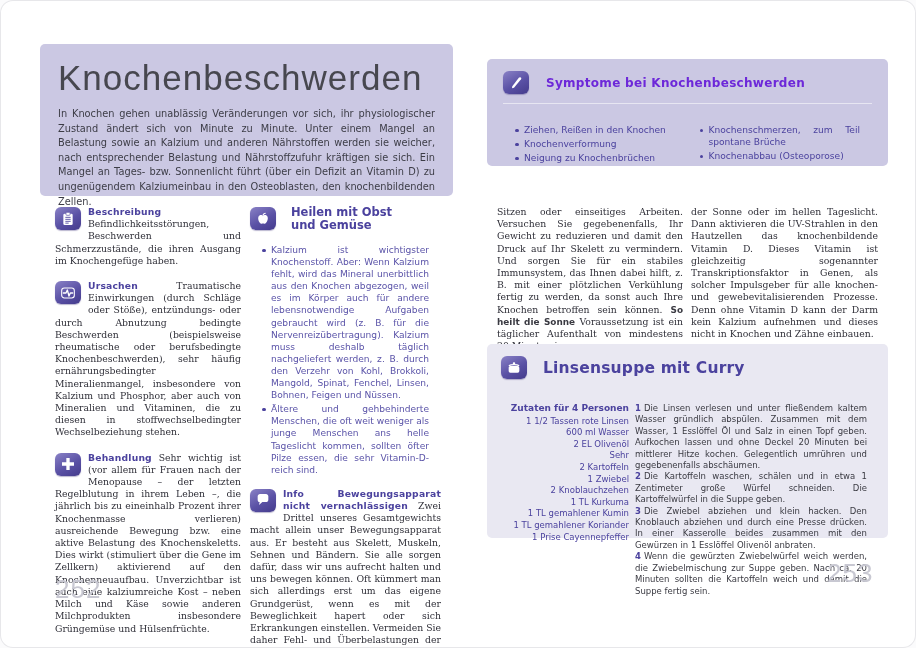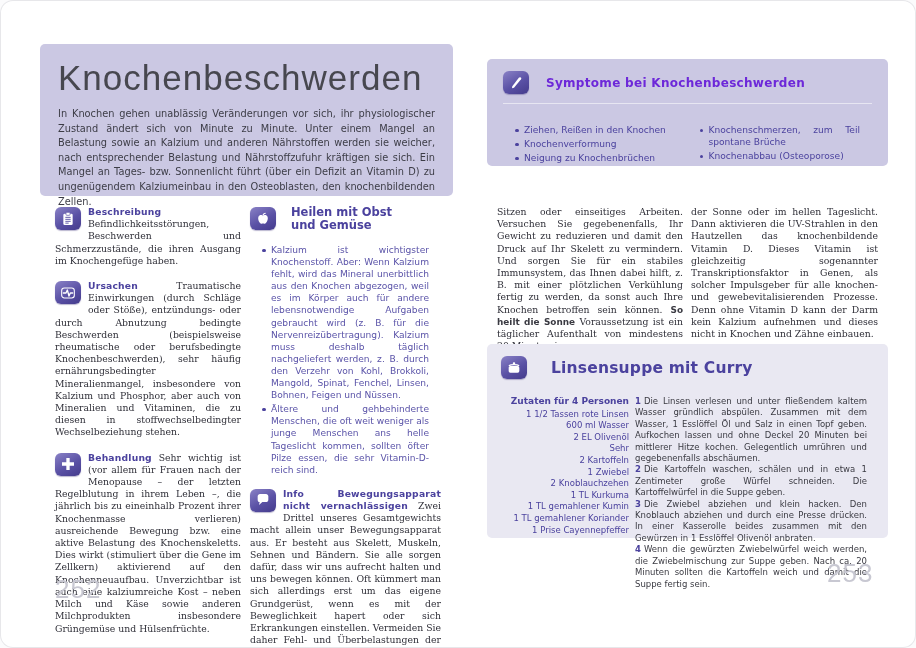--- a/index.html
+++ b/index.html
@@ -44,21 +44,21 @@
   ul.dotlist li:before{content:"";position:absolute;left:0;top:4.5px;width:3.5px;height:3.5px;border-radius:50%;background:#4b429e;}
 
   
   .symp-head{display:flex;align-items:center;padding-bottom:7px;border-bottom:1px solid rgba(255,255,255,.55);margin-bottom:8px;}
   .symp-title{font-weight:bold;font-size:12px;color:#6d28d9;margin-left:10px;letter-spacing:.3px;}
   .symp-cols{display:flex;}
   .symp-cols ul{width:50%;}
   .symp-cols li{font-size:9px;line-height:13.5px;color:#4b429e;text-align:left;}
 
   
-  .rec-head{display:flex;align-items:center;margin-bottom:15px;gap:8px;}
+  .rec-head{display:flex;align-items:center;margin-bottom:22px;}
   .rec-title{font-weight:bold;font-size:15.5px;color:#4b429e;margin-left:9px;letter-spacing:.2px;}
   .rec-body{display:flex;}
   .rec-ingredients{width:128px;flex:0 0 auto;text-align:right;font-size:8.5px;line-height:11.6px;color:#4b429e;}
   .rec-ingredients .ing-head{font-weight:bold;font-size:9px;margin-bottom:1px;}
   .rec-steps{margin-left:6px;width:232px;font-size:8.5px;line-height:11.4px;color:#3a3a42;text-align:justify;}
   .rec-steps p{margin:0;}
   .stepnum{font-weight:bold;color:#4b429e;margin-right:3px;}
 
   
   .pagenum{position:absolute;font-family:"Liberation Sans",sans-serif;font-size:26px;color:#c8c8d2;letter-spacing:1px;}

